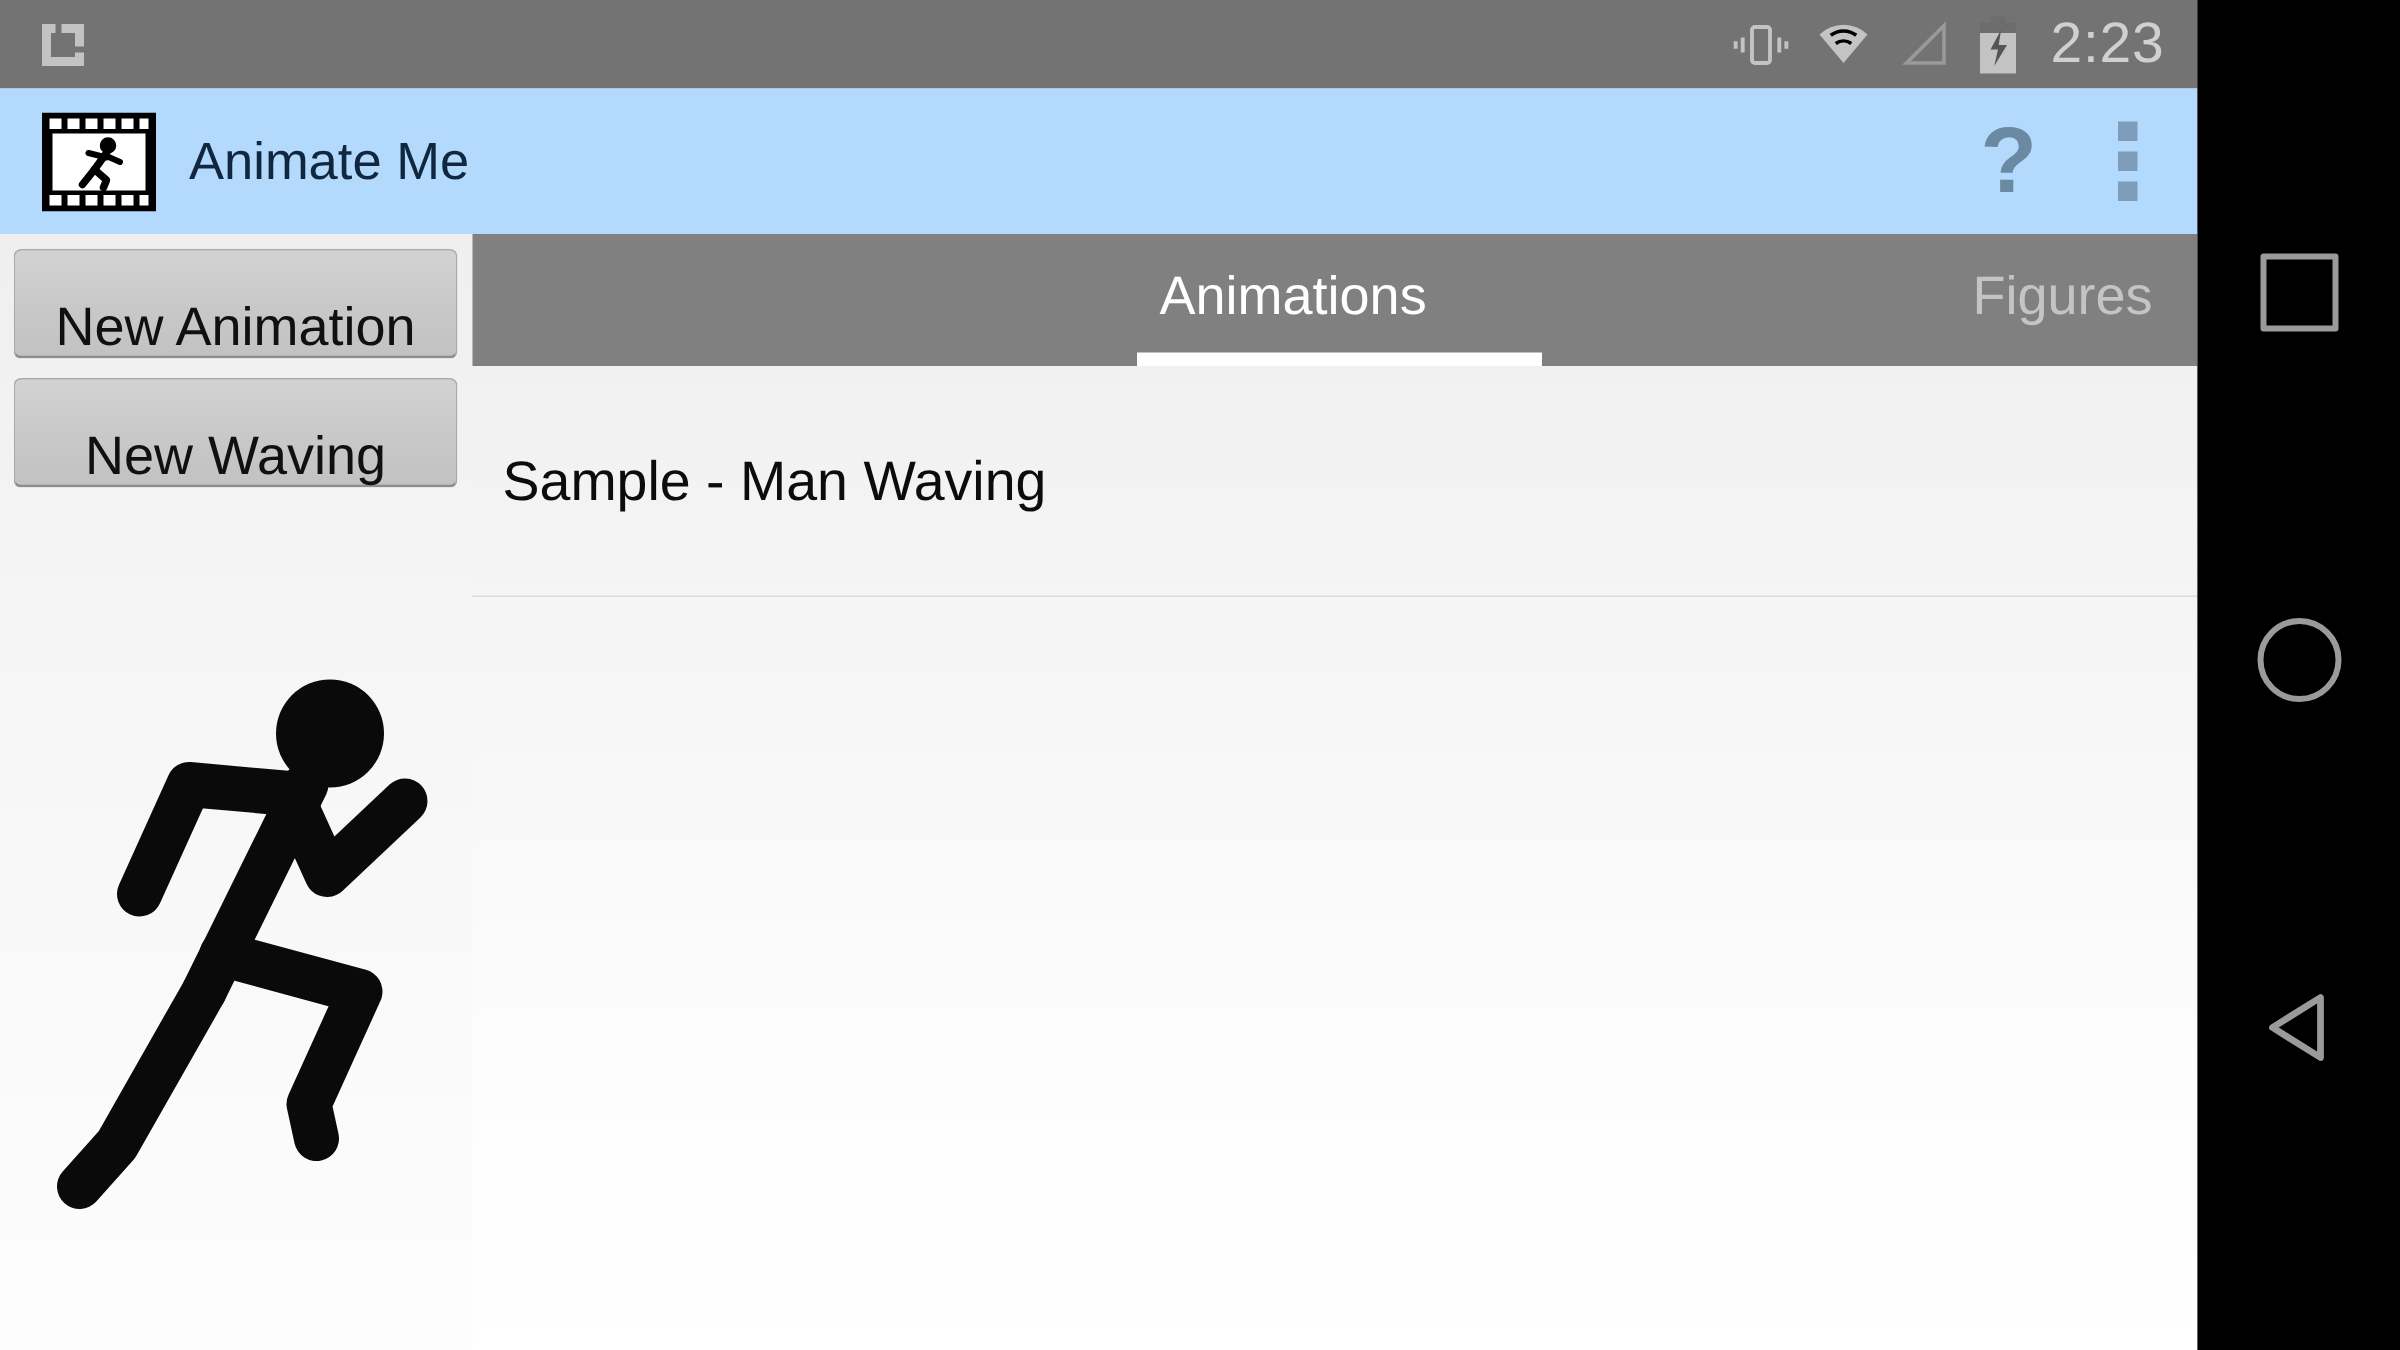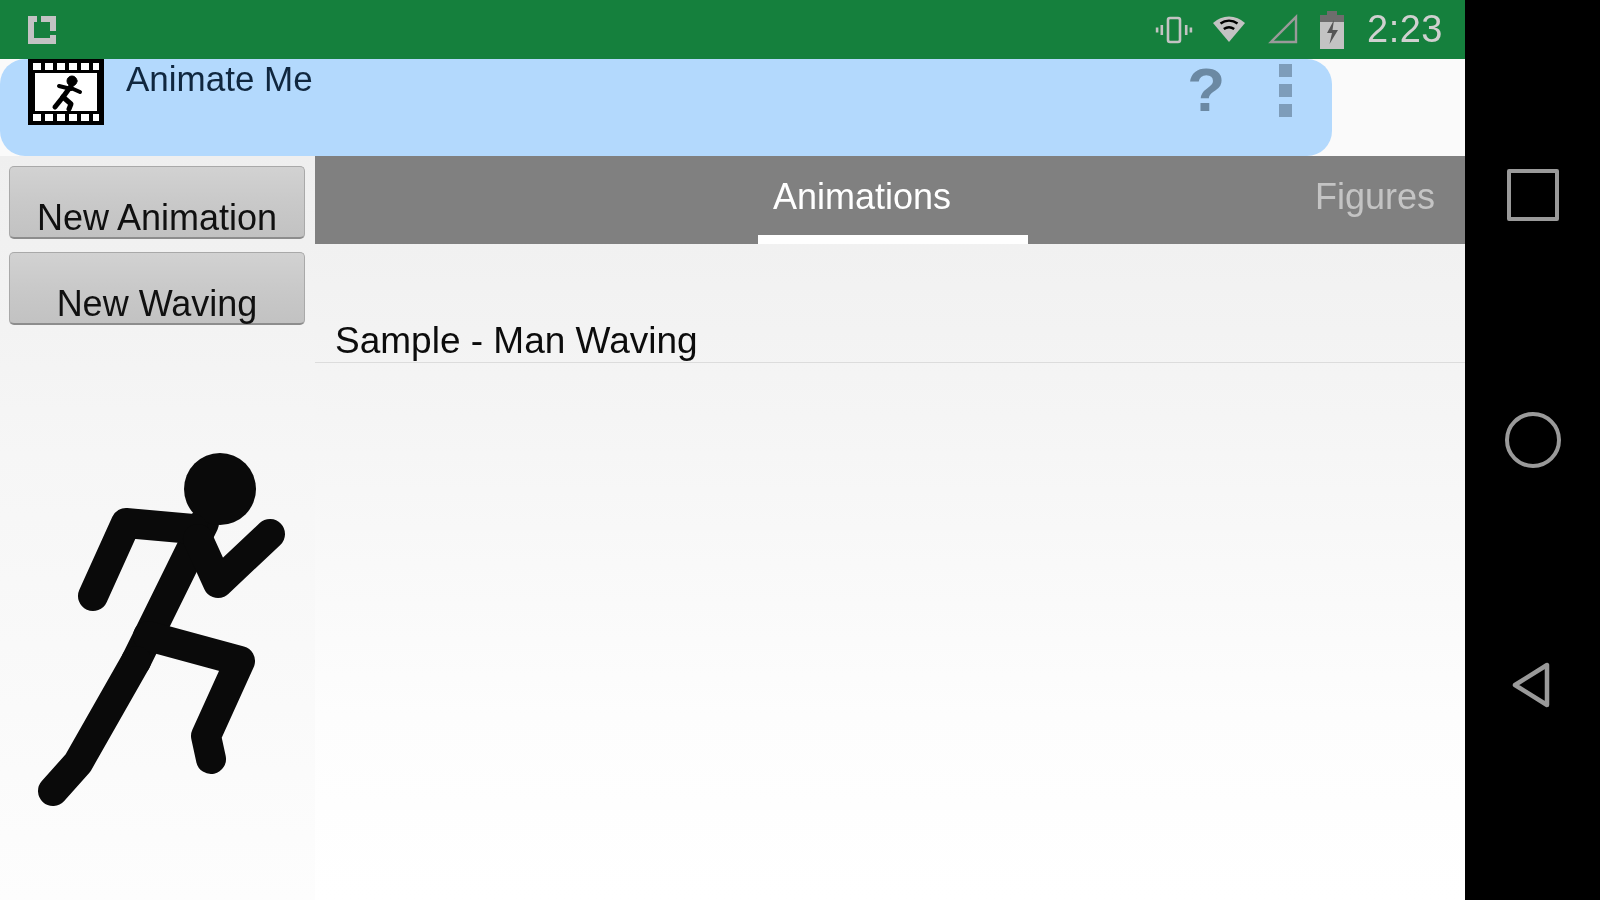--- a/index.html
+++ b/index.html
@@ -10,35 +10,35 @@
     overflow:hidden;
   }
   #screen { position:relative; width:1600px; height:900px; background:#000; }
 
   
   #device { position:absolute; left:0; top:0; width:1465px; height:900px; background:#fafafa; }
 
   
   #status-bar {
     position:absolute; left:0; top:0; width:1465px; height:59px;
-    background:#15803d; display:flex; align-items:center;
+    background:#737373; display:flex; align-items:center;
   }
   #status-left { display:flex; align-items:center; padding-left:22px; }
   #status-right {
     margin-left:auto; display:flex; align-items:center; gap:14px; padding-right:22px;
   }
   .status-clock {
     color:#d0d0d0; font-size:38px; letter-spacing:0.5px;
     font-family:"Liberation Sans", sans-serif; margin-left:6px;
   }
 
   
   #action-bar {
-    position:absolute; left:0; top:59px; width:1332px; height:97px;
-    background:#b3d9fd; display:flex; align-items:flex-start;border-radius:25px;
+    position:absolute; left:0; top:59px; width:1465px; height:97px;
+    background:#b3d9fd; display:flex; align-items:center;
   }
   #app-icon-wrap { margin-left:28px; display:flex; align-items:center; }
   #app-title {
     color:#10273f; font-size:35px; margin-left:22px;
     font-family:"Liberation Sans", sans-serif;
   }
   #action-right { margin-left:auto; display:flex; align-items:center; }
   #help-btn {
     color:#6b89a3; font-size:62px; font-weight:bold; line-height:1;
     padding:0 34px; cursor:pointer; font-family:"Liberation Sans", sans-serif;
@@ -84,21 +84,21 @@
     font-family:Liberation Sans, sans-serif; cursor:pointer; white-space:nowrap;
   }
   #tab-animations { left:458px; color:#ffffff; }
   #tab-figures { left:1000px; color:#c4c4c4; }
   #tab-indicator {
     position:absolute; left:443px; bottom:0; width:270px; height:9px; background:#fff;
   }
 
   #list { position:absolute; left:0; top:88px; width:1150px; }
   .list-item {
-    position:relative; height:119px; display:flex; align-items:flex-end;
+    position:relative; height:154px; display:flex; align-items:center;
     padding-left:20px; cursor:pointer;
     border-bottom:1px solid #dcdcdc;
   }
   .list-item .label {
     color:#0c0c0c; font-size:37px; font-family:"Liberation Sans", sans-serif;
   }
 
   
   #nav-bar {
     position:absolute; left:1465px; top:0; width:135px; height:900px; background:#000;

